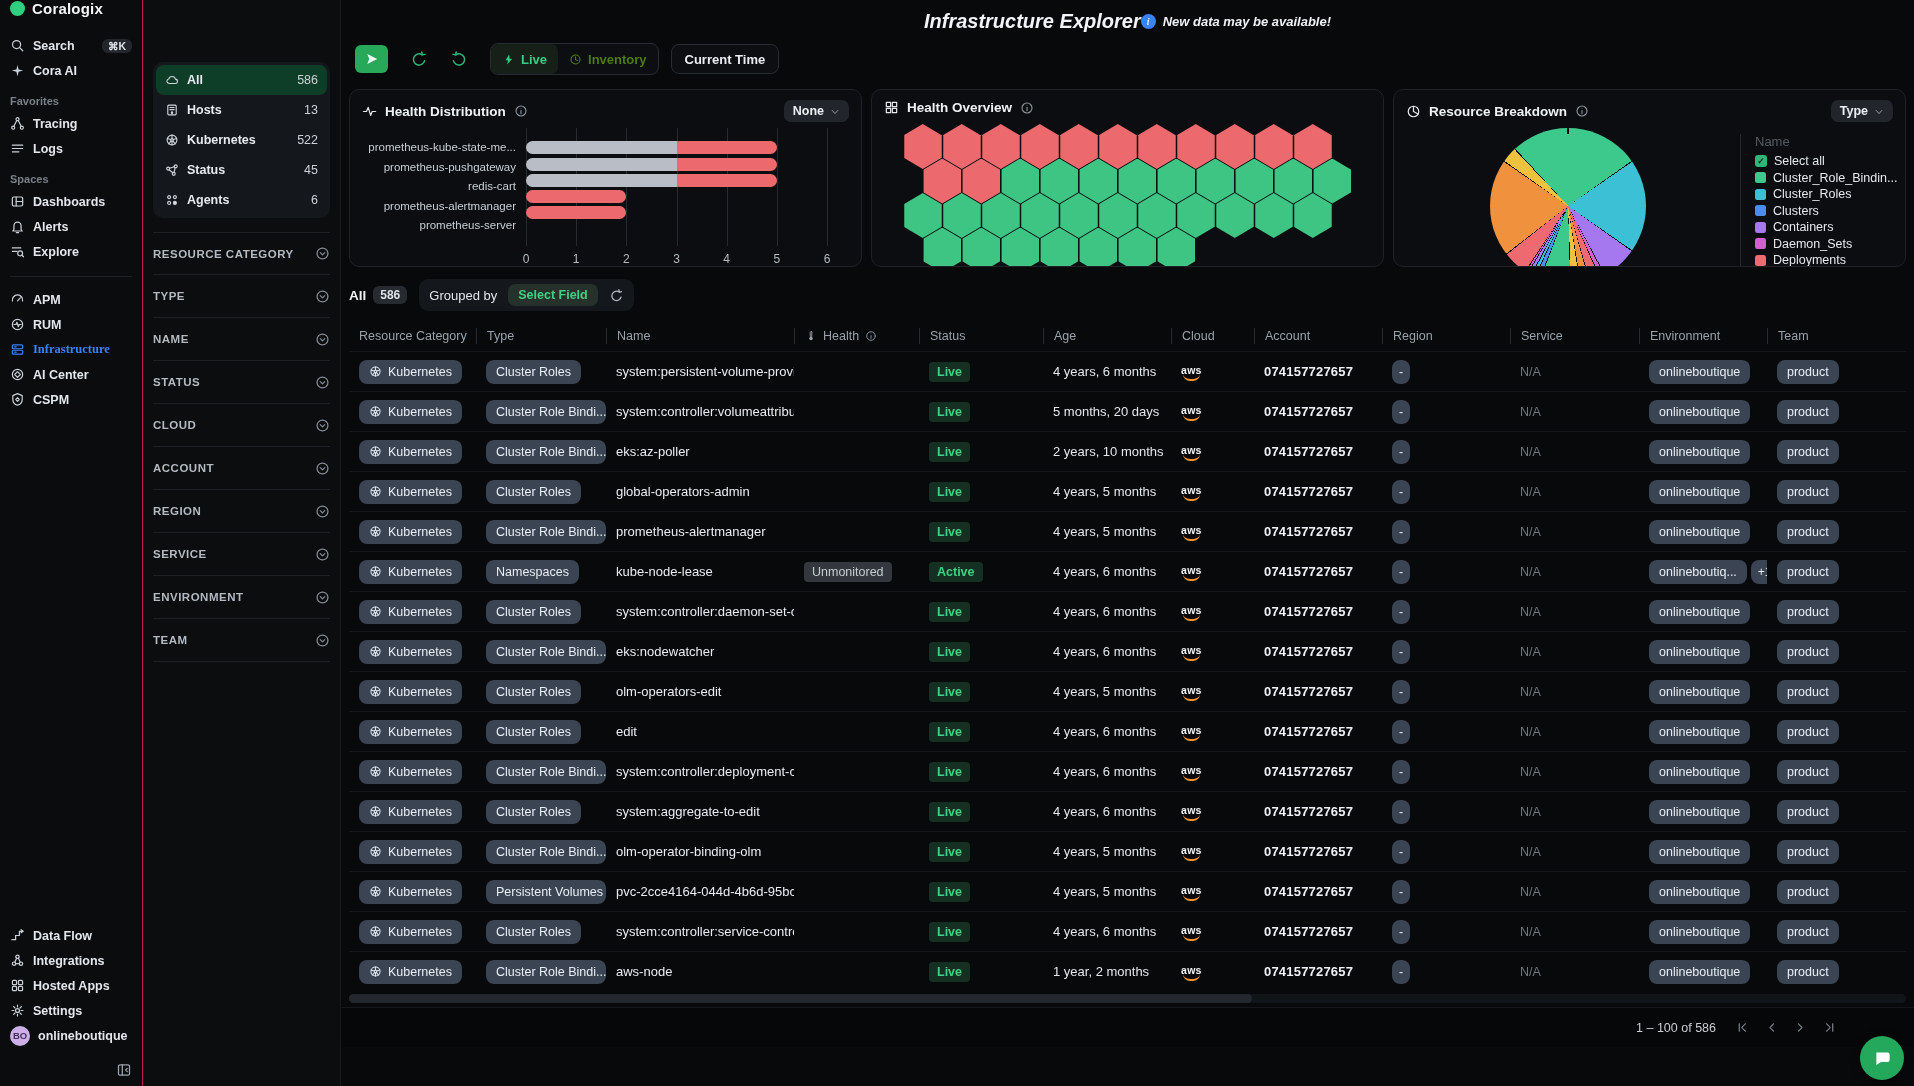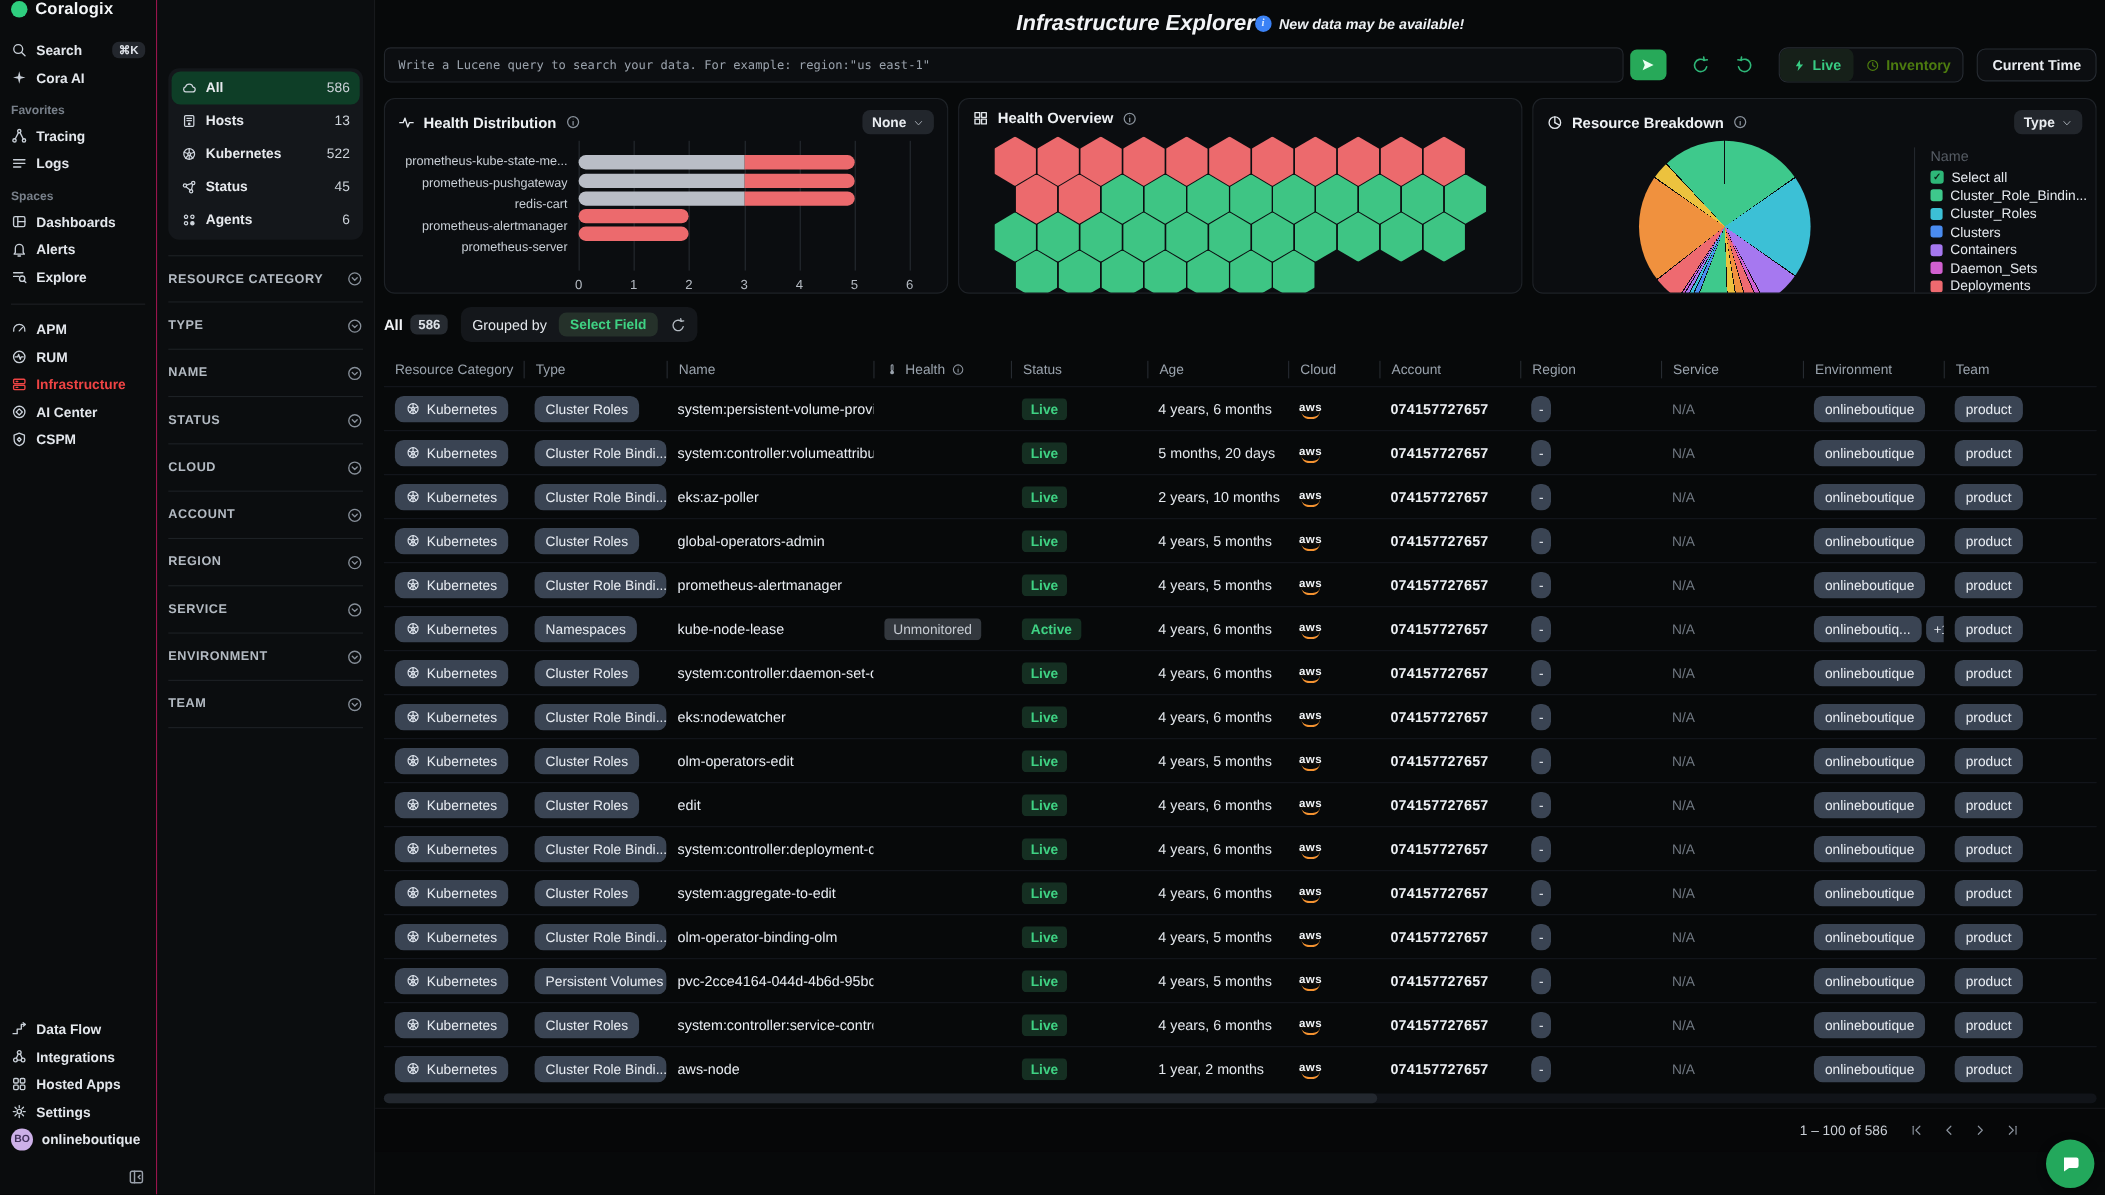--- a/index.html
+++ b/index.html
@@ -7,21 +7,21 @@
   body { background:#07090a; font-family:"Liberation Sans", sans-serif; color:#e7eaee; font-size:13px; }
   .app { display:flex; height:100%; position:relative; }
 
   
   .sidebar { width:143px; min-width:143px; background:#0a0c0d; border-right:1px solid #be185d; display:flex; flex-direction:column; padding:0 10px 8px; }
   .logo { display:flex; align-items:center; gap:7px; margin-bottom:16px; }
   .logo-dot { width:15px; height:15px; border-radius:50%; background:#2fcf7f; }
   .logo-name { font-size:15px; font-weight:700; color:#f4f6f8; letter-spacing:.2px; }
   .side-item { display:flex; align-items:center; gap:8px; height:25px; color:#e3e7ec; font-weight:600; font-size:12.5px; cursor:pointer; white-space:nowrap; }
   .side-item .icn { width:15px; height:15px; color:#c9d0d8; flex:0 0 15px; }
-  .side-item.active, .side-item.active .icn { color:#ef4444; }
+  .side-item.active, .side-item.active .icn { color:#3b82f6;font-family:Liberation Serif, serif; }
   .side-heading { margin:12px 0 4px; font-size:11px; color:#78808a; font-weight:700; }
   .kbd { margin-left:auto; background:#23272d; border-radius:6px; padding:1px 6px; font-size:10.5px; color:#dfe3e9; font-weight:600; }
   .side-div { border-top:1px solid #1d2024; margin:12px 0 10px; }
   .side-bottom { margin-top:auto; }
   .avatar { width:20px; height:20px; border-radius:50%; background:#cdb0e8; color:#41305a; font-size:9.5px; font-weight:700; display:flex; align-items:center; justify-content:center; flex:0 0 20px; }
   .collapse-row { display:flex; justify-content:flex-end; margin-top:14px; color:#9aa1ab; }
   .collapse-row .icn { width:16px; height:16px; }
 
   
   .filter { width:198px; min-width:198px; background:#0b0d0f; border-right:1px solid #17191c; padding:62px 10px 0; }
@@ -428,21 +428,20 @@
   <div class="main">
     <div class="main-top">
       <div class="page-title">Infrastructure Explorer</div>
       <div class="notice">
         <span class="notice-i">i</span>
         <span>New data may be available!</span>
       </div>
     </div>
 
     <div class="search-row">
-      <input class="search-input" placeholder="Write a Lucene query to search your data. For example: region:&quot;us east-1&quot;" style="">
       <div class="send-btn">
           <span class="icn"><svg viewBox="0 0 16 16" width="100%" height="100%" fill="none" stroke="currentColor" stroke-width="1.3" stroke-linecap="round" stroke-linejoin="round">
               <path d="M2.6 13.6 14 8 2.6 2.4 4.8 8Z" fill="currentColor" stroke="none"></path>
             </svg></span>
         </div>
       <div class="icon-btn"><span class="icn"><svg viewBox="0 0 16 16" width="100%" height="100%" fill="none" stroke="currentColor" stroke-width="1.3" stroke-linecap="round" stroke-linejoin="round">
               <path d="M12.9 9.6A5 5 0 1 1 10.9 4.3"></path>
               <polyline points="10.5 1.7 10.9 4.3 13.4 3.9"></polyline>
             </svg></span></div>
       <div class="icon-btn"><span class="icn"><svg viewBox="0 0 16 16" width="100%" height="100%" fill="none" stroke="currentColor" stroke-width="1.3" stroke-linecap="round" stroke-linejoin="round">

